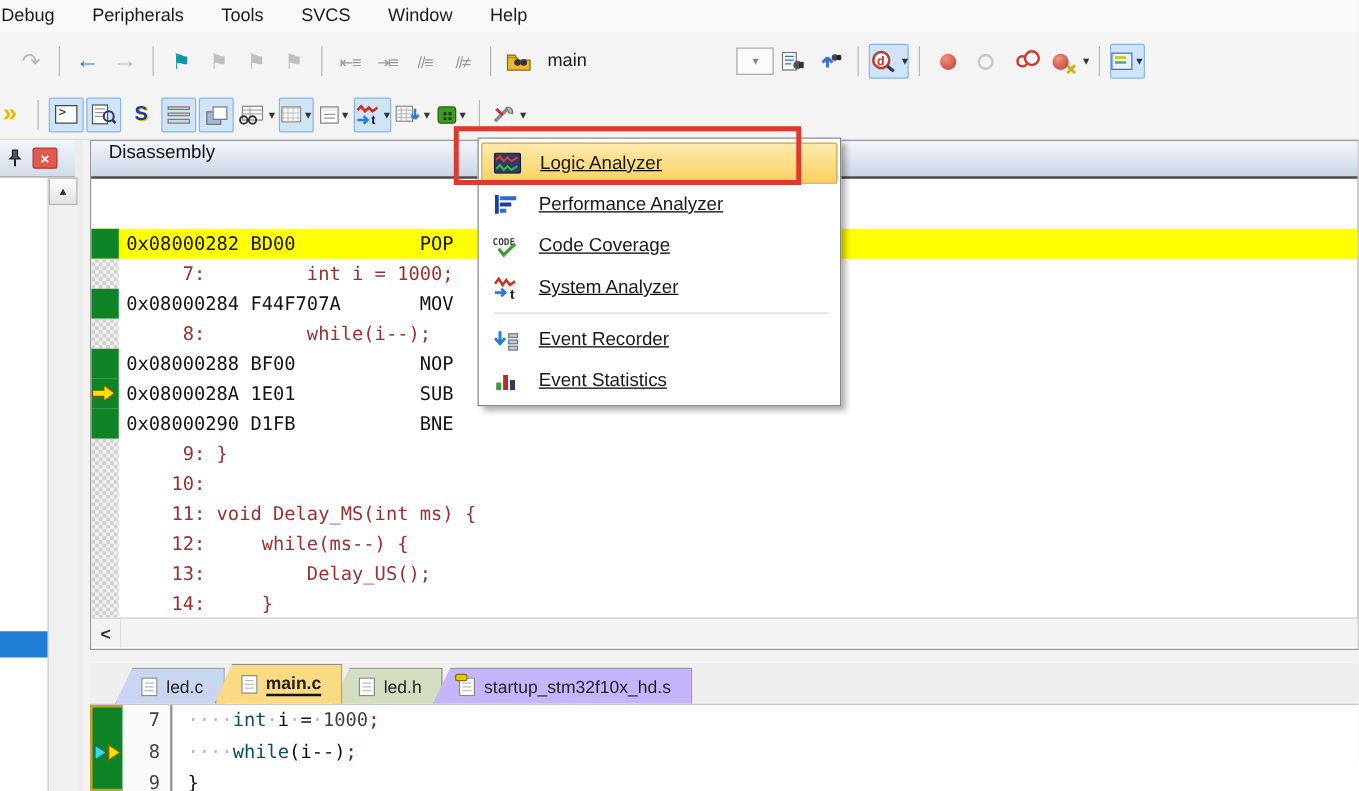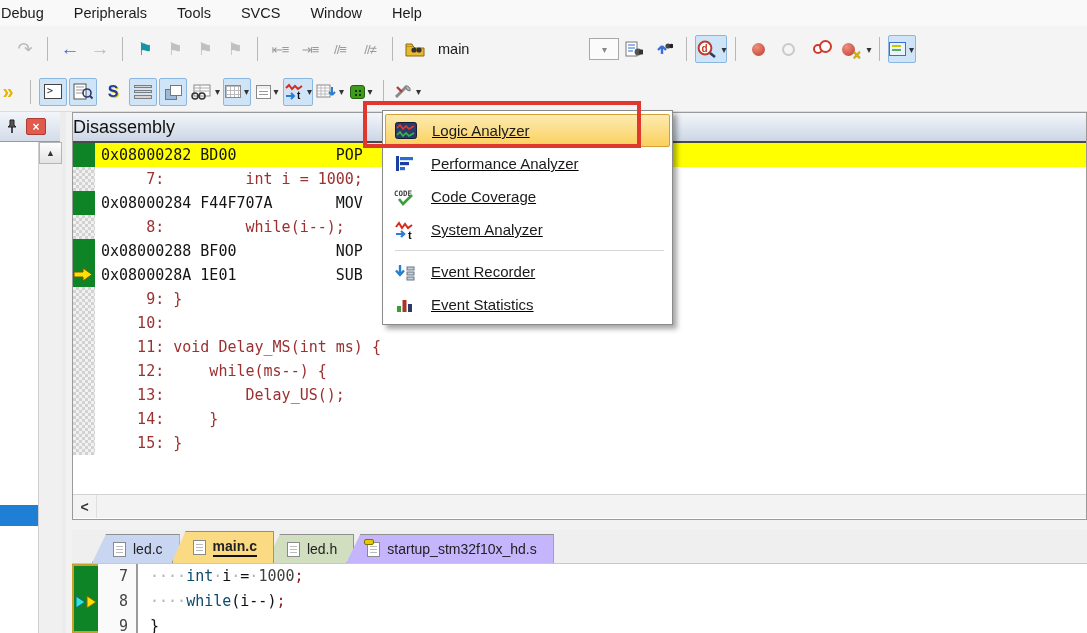--- a/index.html
+++ b/index.html
@@ -59,24 +59,24 @@
   
   #left-pane { position:absolute; left:0; top:112px; width:66px; height:521px; background:#fff; border-right:6px solid #ececec; }
   #left-header { height:30px; background:linear-gradient(#f2f6fb,#d3dce8); border-bottom:1px solid #9a9a9a; display:flex; align-items:center; gap:8px; padding-left:6px; }
   .closebox { width:20px; height:17px; background:#e05a4e; border:1px solid #b03a30; color:#fff; font-size:12px; font-weight:bold; display:flex; align-items:center; justify-content:center; border-radius:2px; }
   #left-scroll { position:absolute; left:38px; top:30px; width:24px; height:491px; background:#f0f0f0; border-left:1px solid #cfcfcf; }
   .scroll-btn { height:22px; border:1px solid #b5b5b5; background:linear-gradient(#fdfdfd,#e3e3e3); display:flex; align-items:center; justify-content:center; font-size:9px; color:#333; }
   #left-sel { position:absolute; left:0; top:393px; width:38px; height:21px; background:#1f7fd4; }
 
   
   #disasm { position:absolute; left:72px; top:112px; width:1015px; height:408px; background:#fff; border:1px solid #9a9a9a; }
-  #disasm-header { height:30px; background:linear-gradient(#f2f6fb,#ccd6e4); border-bottom:2px solid #4a4a4a; display:flex; align-items:center; padding-left:0; font-size:18px; color:#111; }
+  #disasm-header { height:30px; background:linear-gradient(#f2f6fb,#ccd6e4); border-bottom:2px solid #4a4a4a; display:flex; padding-left:14px; font-size:15px; color:#111; }
   #disasm-body { position:relative; height:351px; overflow:hidden; font-family:"DejaVu Sans Mono", monospace; font-size:15px; }
   .dline { display:flex; height:24px; line-height:24px; white-space:pre; }
-  .dline.hl { background:#ffff00; }
+  .dline.hl { background:#ffff00;margin-top:40px; }
   .gut { width:22px; flex:none; position:relative; }
   .gut.green { background:#0e8426; }
   .gut.hatch { background:conic-gradient(#d2d2d2 25%, #f1f1f1 0 50%, #d2d2d2 0 75%, #f1f1f1 0) 0 0/6px 6px; }
   .dtext { padding-left:6px; }
   .dtext.asm { color:#141414; }
   .dtext.src { color:#9c3030; }
   .pc-arrow { position:absolute; left:0; top:4px; }
   #disasm-hscroll { height:24px; border-top:1px solid #d2d2d2; background:#f3f3f3; display:flex; align-items:center; }
   .hscroll-btn { width:24px; height:23px; display:flex; align-items:center; justify-content:center; color:#333; font-weight:bold; font-size:14px; border-right:1px solid #e0e0e0; }
 
@@ -327,20 +327,21 @@
     </div>
     <div id="disasm-body">
         <div class="dline hl"><span class="gut green"></span><span class="dtext asm">0x08000282 BD00           POP</span></div>
         <div class="dline"><span class="gut hatch"></span><span class="dtext src">     7:         int i = 1000;</span></div>
         <div class="dline"><span class="gut green"></span><span class="dtext asm">0x08000284 F44F707A       MOV</span></div>
         <div class="dline"><span class="gut hatch"></span><span class="dtext src">     8:         while(i--);</span></div>
         <div class="dline"><span class="gut green"></span><span class="dtext asm">0x08000288 BF00           NOP</span></div>
         <div class="dline"><span class="gut green"><svg class="pc-arrow" width="20" height="15">
               <path d="M1 5 h9 v-4 l9 6.5 -9 6.5 v-4 h-9 z" fill="#ffe000" stroke="#6a5a00"></path>
             </svg></span><span class="dtext asm">0x0800028A 1E01           SUB</span></div>
+        <div class="dline"><span class="gut green"></span><span class="dtext asm">0x08000290 D1FB           BNE</span></div>
         <div class="dline"><span class="gut hatch"></span><span class="dtext src">     9: }</span></div>
         <div class="dline"><span class="gut hatch"></span><span class="dtext src">    10: </span></div>
         <div class="dline"><span class="gut hatch"></span><span class="dtext src">    11: void Delay_MS(int ms) {</span></div>
         <div class="dline"><span class="gut hatch"></span><span class="dtext src">    12:     while(ms--) {</span></div>
         <div class="dline"><span class="gut hatch"></span><span class="dtext src">    13:         Delay_US();</span></div>
         <div class="dline"><span class="gut hatch"></span><span class="dtext src">    14:     }</span></div>
         <div class="dline"><span class="gut hatch"></span><span class="dtext src">    15: }</span></div>
       </div>
     <div id="disasm-hscroll">
       <span class="hscroll-btn">

